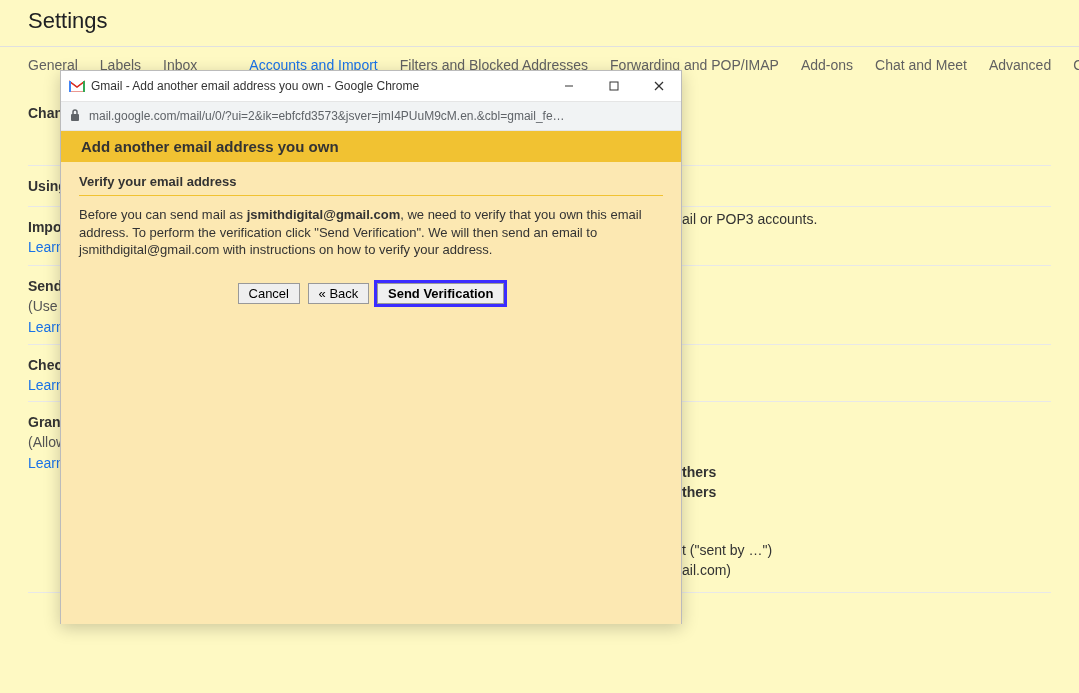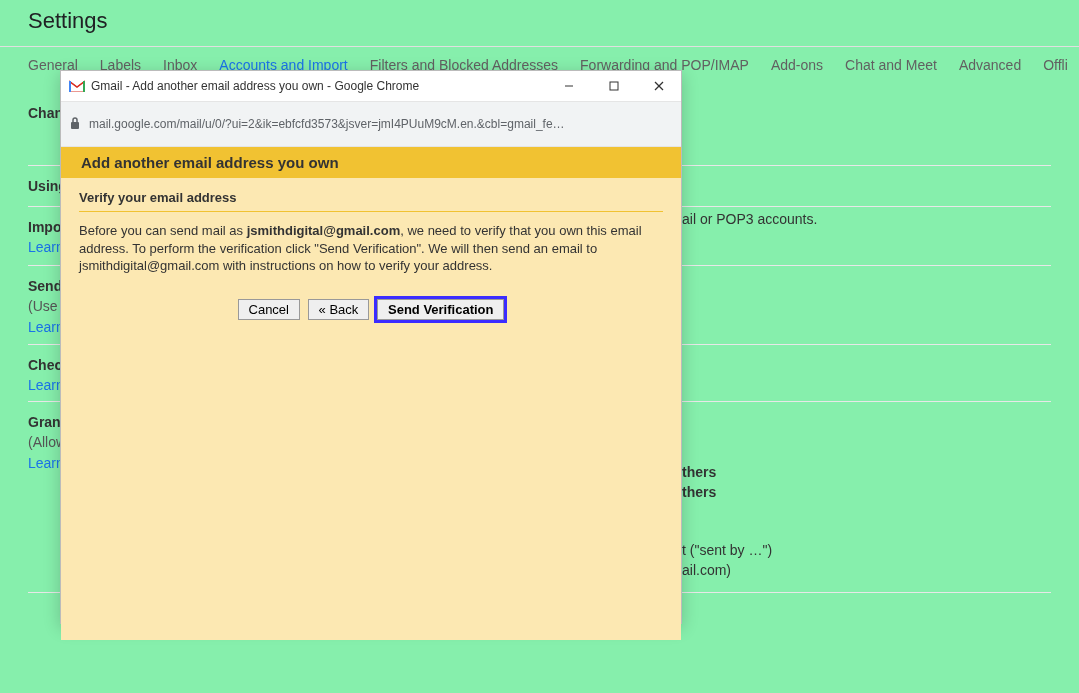--- a/index.html
+++ b/index.html
@@ -7,21 +7,21 @@
       font-family: Arial, Helvetica, sans-serif;
       font-size: 13px;
       color: #202124;
       background: #fff;
       overflow: hidden;
     }
     .container {
       width: 1079px;
       height: 693px;
       position: relative;
-      background: #86efac;
+      background: #fef9c3;
     }
     .settings-header {
       font-size: 22px;
       font-weight: 400;
       color: #202124;
       padding: 8px 0 12px 28px;
     }
     .hr {
       border: none;
       border-top: 1px solid #e0e0e0;
@@ -29,21 +29,21 @@
     }
     .tabs {
       display: flex;
       gap: 22px;
       padding: 10px 0 0 28px;
       font-size: 14px;
       color: #616161;
       white-space: nowrap;
     }
     .tab { cursor: pointer; }
-    .tab.active { color: #1a73e8; }
+    .tab.active { color: #1a73e8; margin-left: 30px; }
     .bg-content {
       padding: 20px 28px 0 28px;
       font-size: 14px;
       color: #333;
       line-height: 1.45;
     }
     .bg-row {
       padding: 10px 0;
     }
     .bg-row.border {
@@ -92,21 +92,21 @@
       justify-content: center;
       color: #555;
       font-size: 10px;
     }
     .addrbar {
       display: flex;
       align-items: center;
       height: 28px;
       background: #f1f3f4;
       border-bottom: 1px solid #e5e5e5;
-      padding: 8px 8px;
+      padding: 0 8px;
       font-size: 12px;
       color: #5f6368;
     }
     .addrbar .lock {
       margin-right: 8px;
     }
     .addrbar .url {
       white-space: nowrap;
       overflow: hidden;
       text-overflow: ellipsis;

